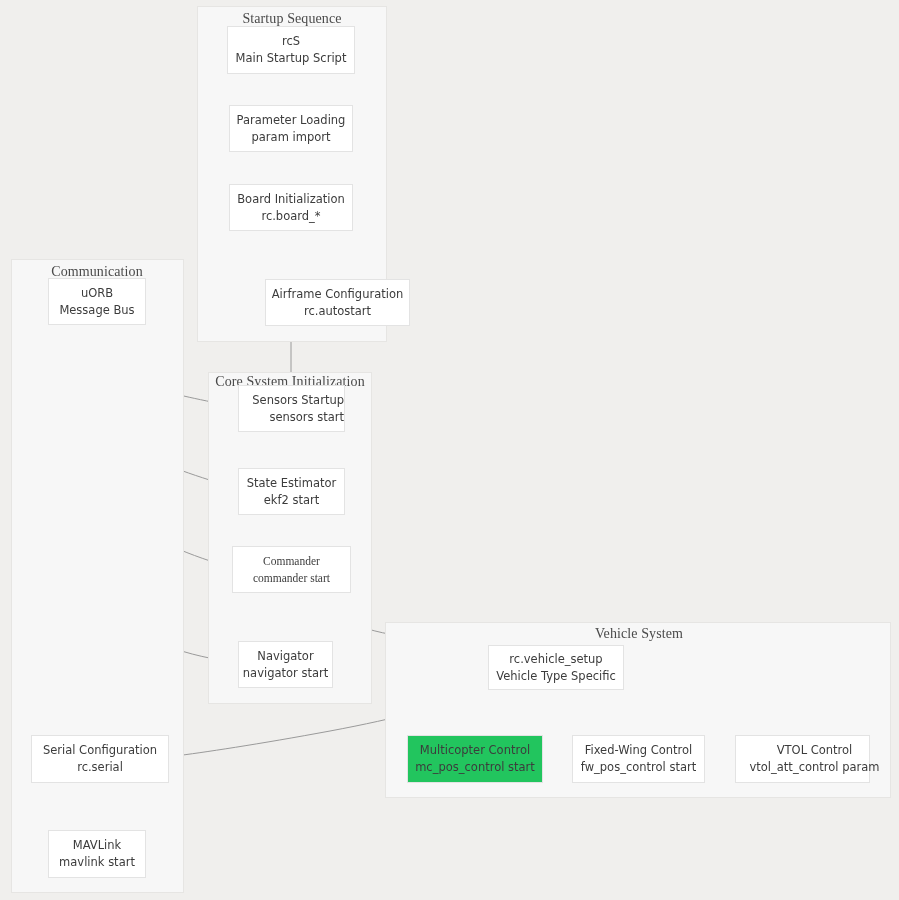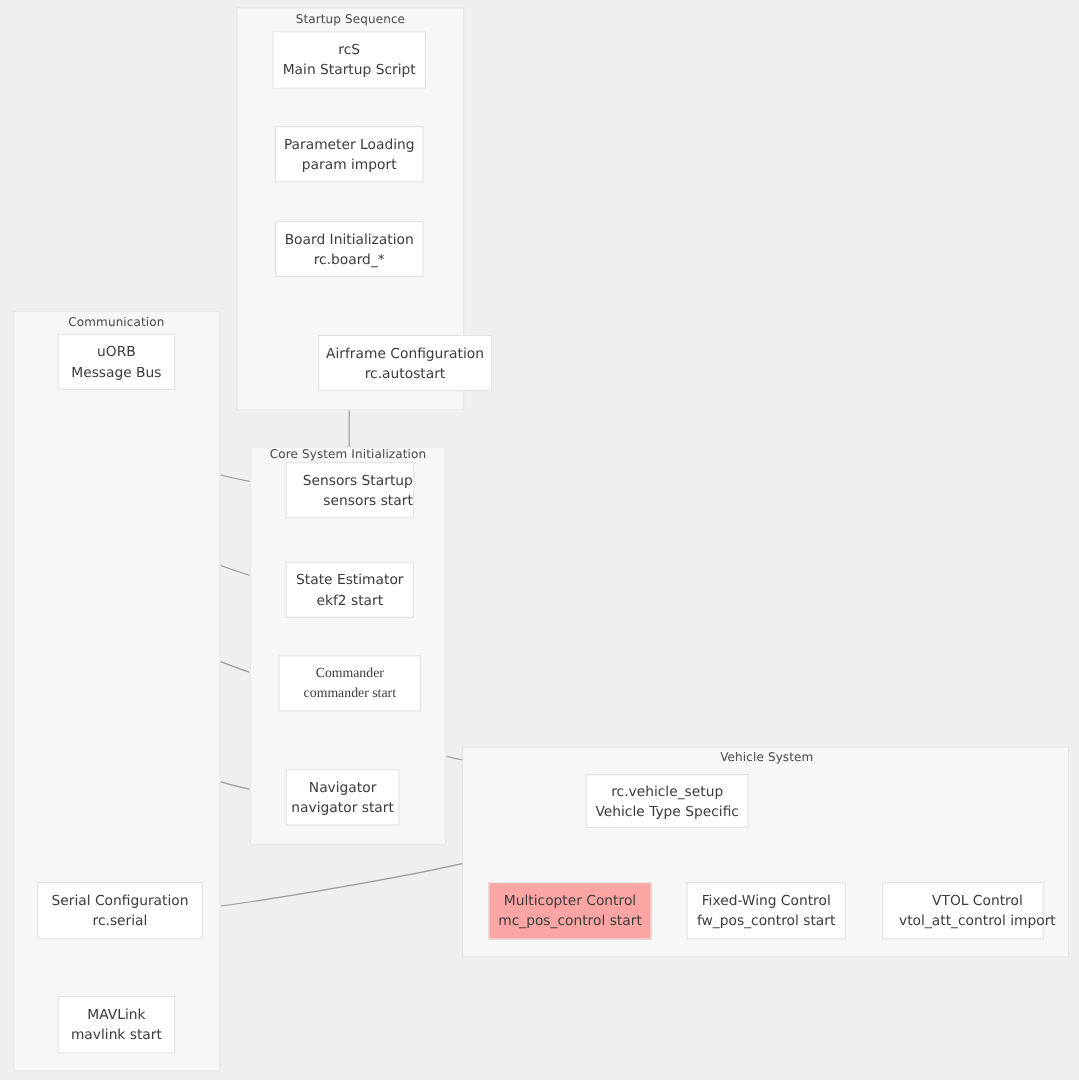--- a/index.html
+++ b/index.html
@@ -12,25 +12,26 @@
   #canvas{position:absolute;left:0;top:0;width:899px;height:900px;}
   svg.edges{position:absolute;left:0;top:0;width:899px;height:900px;pointer-events:none;}
   .cluster{
     position:absolute;
     background:#f7f7f7;
     border:1px solid #e6e5e3;
     box-sizing:border-box;
   }
   .cluster-label{
     position:absolute;
-    font-size:10px;
+    font-size:14px;
     color:#4a4a4a;
     white-space:nowrap;
     transform:translateX(-50%);
     letter-spacing:.1px;
+    font-family:Liberation Serif, serif;
   }
   .node{
     position:absolute;
     background:#ffffff;
     border:1px solid #e3e3e3;
     box-sizing:border-box;
     display:flex;
     flex-direction:column;
     align-items:center;
     justify-content:center;
@@ -115,31 +116,31 @@
         <span class="l2">commander start</span>
       </div>
       <div class="node" style="left: 238px; top: 641px; width: 95px; height: 47px; background: rgb(255, 255, 255); border-color: rgb(227, 227, 227);">
         <span class="l1">Navigator</span>
         <span class="l2">navigator start</span>
       </div>
       <div class="node" style="left: 488px; top: 645px; width: 136px; height: 45px; background: rgb(255, 255, 255); border-color: rgb(227, 227, 227);">
         <span class="l1">rc.vehicle_setup</span>
         <span class="l2">Vehicle Type Specific</span>
       </div>
-      <div class="node" style="left: 407px; top: 735px; width: 136px; height: 48px; background: #fca5a5; border-color: rgb(227, 227, 227);">
+      <div class="node" style="left: 407px; top: 735px; width: 136px; height: 48px; background: #22c55e; border-color: rgb(227, 227, 227);">
         <span class="l1">Multicopter Control</span>
         <span class="l2">mc_pos_control start</span>
       </div>
       <div class="node" style="left: 572px; top: 735px; width: 133px; height: 48px; background: rgb(255, 255, 255); border-color: rgb(227, 227, 227);">
         <span class="l1">Fixed-Wing Control</span>
         <span class="l2">fw_pos_control start</span>
       </div>
       <div class="node" style="left: 735px; top: 735px; width: 135px; height: 48px; background: rgb(255, 255, 255); border-color: rgb(227, 227, 227); padding-left: 24px;">
         <span class="l1">VTOL Control</span>
-        <span class="l2">vtol_att_control import</span>
+        <span class="l2">vtol_att_control param</span>
       </div>
       <div class="node" style="left: 31px; top: 735px; width: 138px; height: 48px; background: rgb(255, 255, 255); border-color: rgb(227, 227, 227);">
         <span class="l1">Serial Configuration</span>
         <span class="l2">rc.serial</span>
       </div>
       <div class="node" style="left: 48px; top: 830px; width: 98px; height: 48px; background: rgb(255, 255, 255); border-color: rgb(227, 227, 227);">
         <span class="l1">MAVLink</span>
         <span class="l2">mavlink start</span>
       </div>
     </div>

